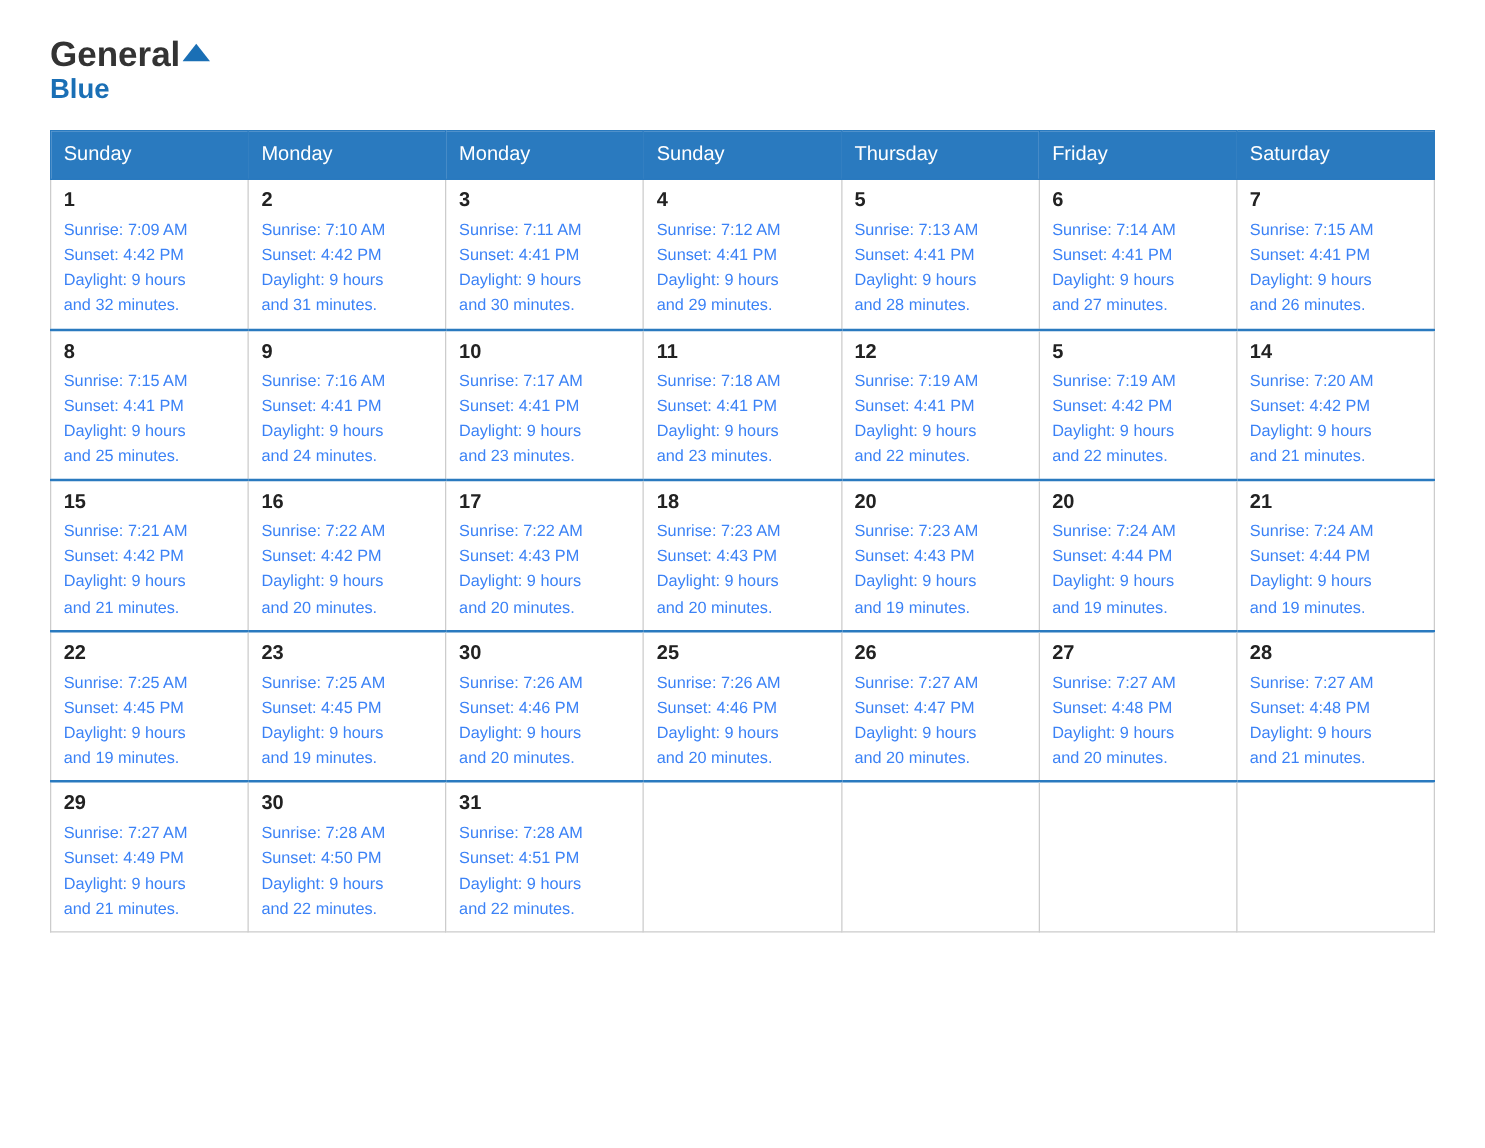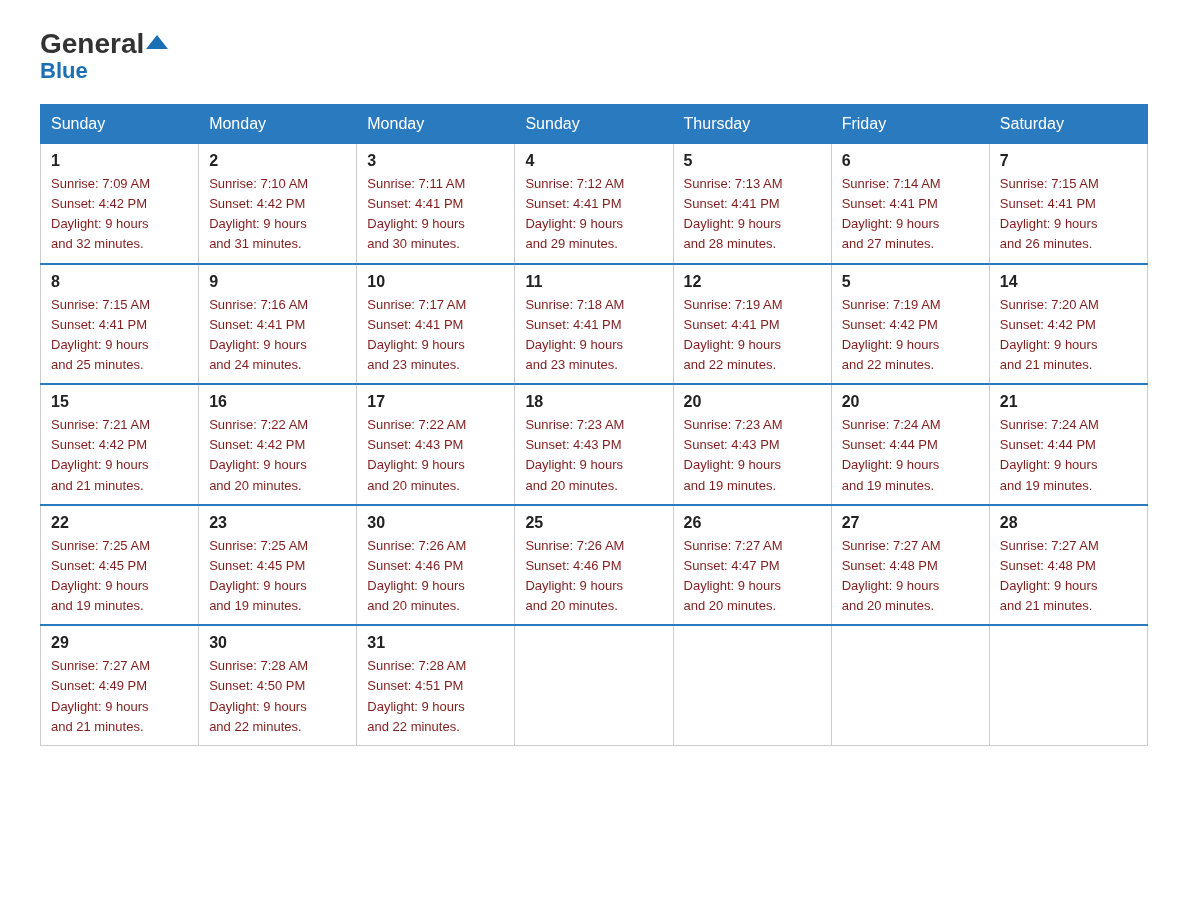--- a/index.html
+++ b/index.html
@@ -67,21 +67,21 @@
       min-height: 100px;
     }
     .day-num {
       font-size: 16px;
       font-weight: bold;
       color: #222;
       margin-bottom: 4px;
     }
     .day-info {
       font-size: 13px;
-      color: #7f1d1d;
+      color: #3b82f6;
       line-height: 1.55;
     }
     .empty-cell {
       background: #fff;
     }
     tr:not(:last-child) td {
       border-bottom: 2px solid #2a7abf;
     }
   </style>
 </head>

